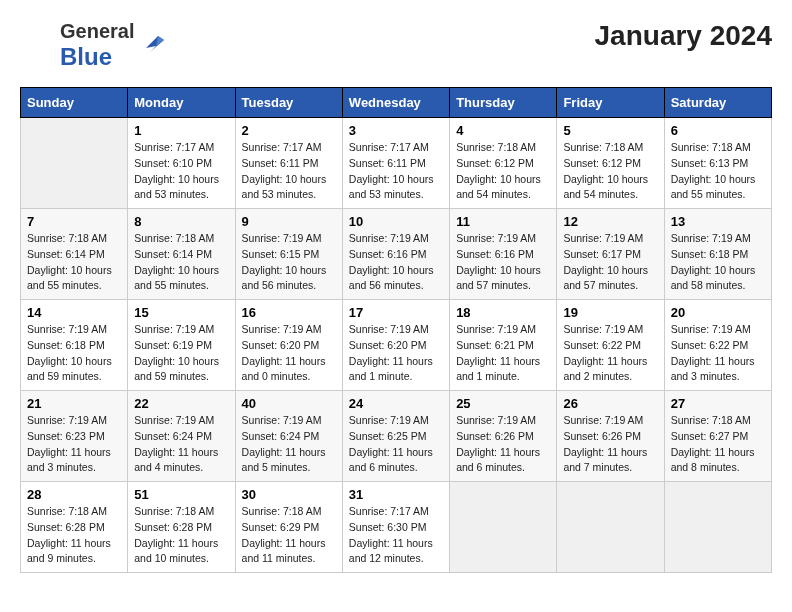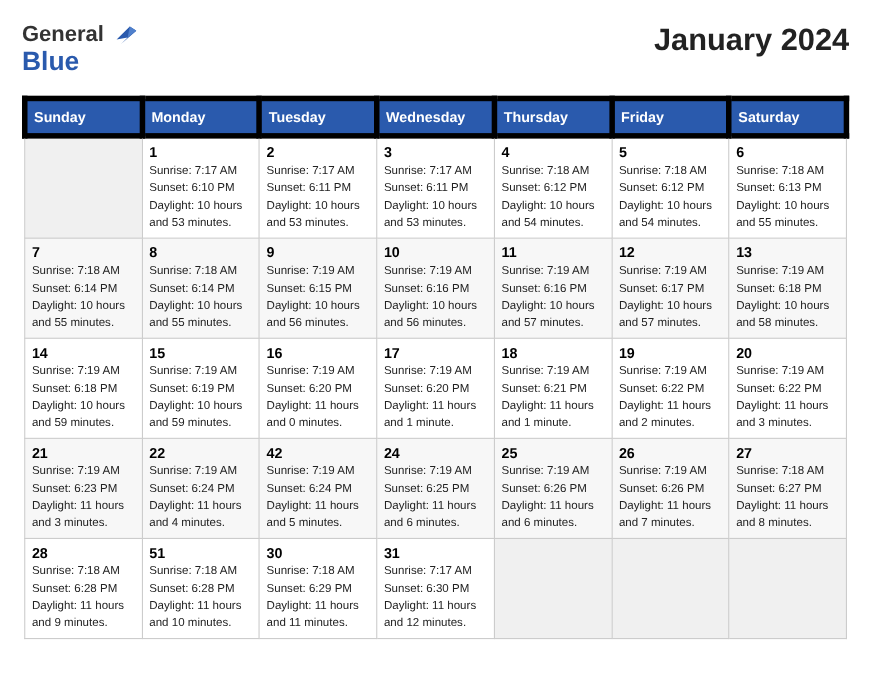--- a/index.html
+++ b/index.html
@@ -11,21 +11,22 @@
       padding: 20px;
     }
     .header-section {
       display: flex;
       justify-content: space-between;
       align-items: flex-start;
       margin-bottom: 16px;
     }
     .logo {
       display: flex;
-      align-items: flex-start;
+      align-items: center;
+      margin-left: 40px;
     }
     .logo-icon {
       width: 28px;
       height: 28px;
       margin-left: 2px;
     }
     .title-section {
       text-align: right;
     }
     .month-title {
@@ -42,21 +43,21 @@
       border-collapse: collapse;
       font-size: 11px;
     }
     thead tr th {
       background-color: #2a5aad;
       color: #fff;
       padding: 7px 6px;
       text-align: left;
       font-size: 13px;
       font-weight: bold;
-      border: 5px solid #000000;
+      border: 1px solid #000000;
     }
     tbody tr td {
       border: 1px solid #ccc;
       vertical-align: top;
       padding: 5px 6px;
       min-height: 80px;
       height: 85px;
       width: 107px;
       background: #fff;
     }
@@ -200,21 +201,21 @@
       <tr>
         <td>
           <span class="day-number">21</span>
           <div class="day-info">Sunrise: 7:19 AM<br>Sunset: 6:23 PM<br>Daylight: 11 hours and 3 minutes.</div>
         </td>
         <td>
           <span class="day-number">22</span>
           <div class="day-info">Sunrise: 7:19 AM<br>Sunset: 6:24 PM<br>Daylight: 11 hours and 4 minutes.</div>
         </td>
         <td>
-          <span class="day-number">42</span>
+          <span class="day-number">40</span>
           <div class="day-info">Sunrise: 7:19 AM<br>Sunset: 6:24 PM<br>Daylight: 11 hours and 5 minutes.</div>
         </td>
         <td>
           <span class="day-number">24</span>
           <div class="day-info">Sunrise: 7:19 AM<br>Sunset: 6:25 PM<br>Daylight: 11 hours and 6 minutes.</div>
         </td>
         <td>
           <span class="day-number">25</span>
           <div class="day-info">Sunrise: 7:19 AM<br>Sunset: 6:26 PM<br>Daylight: 11 hours and 6 minutes.</div>
         </td>

